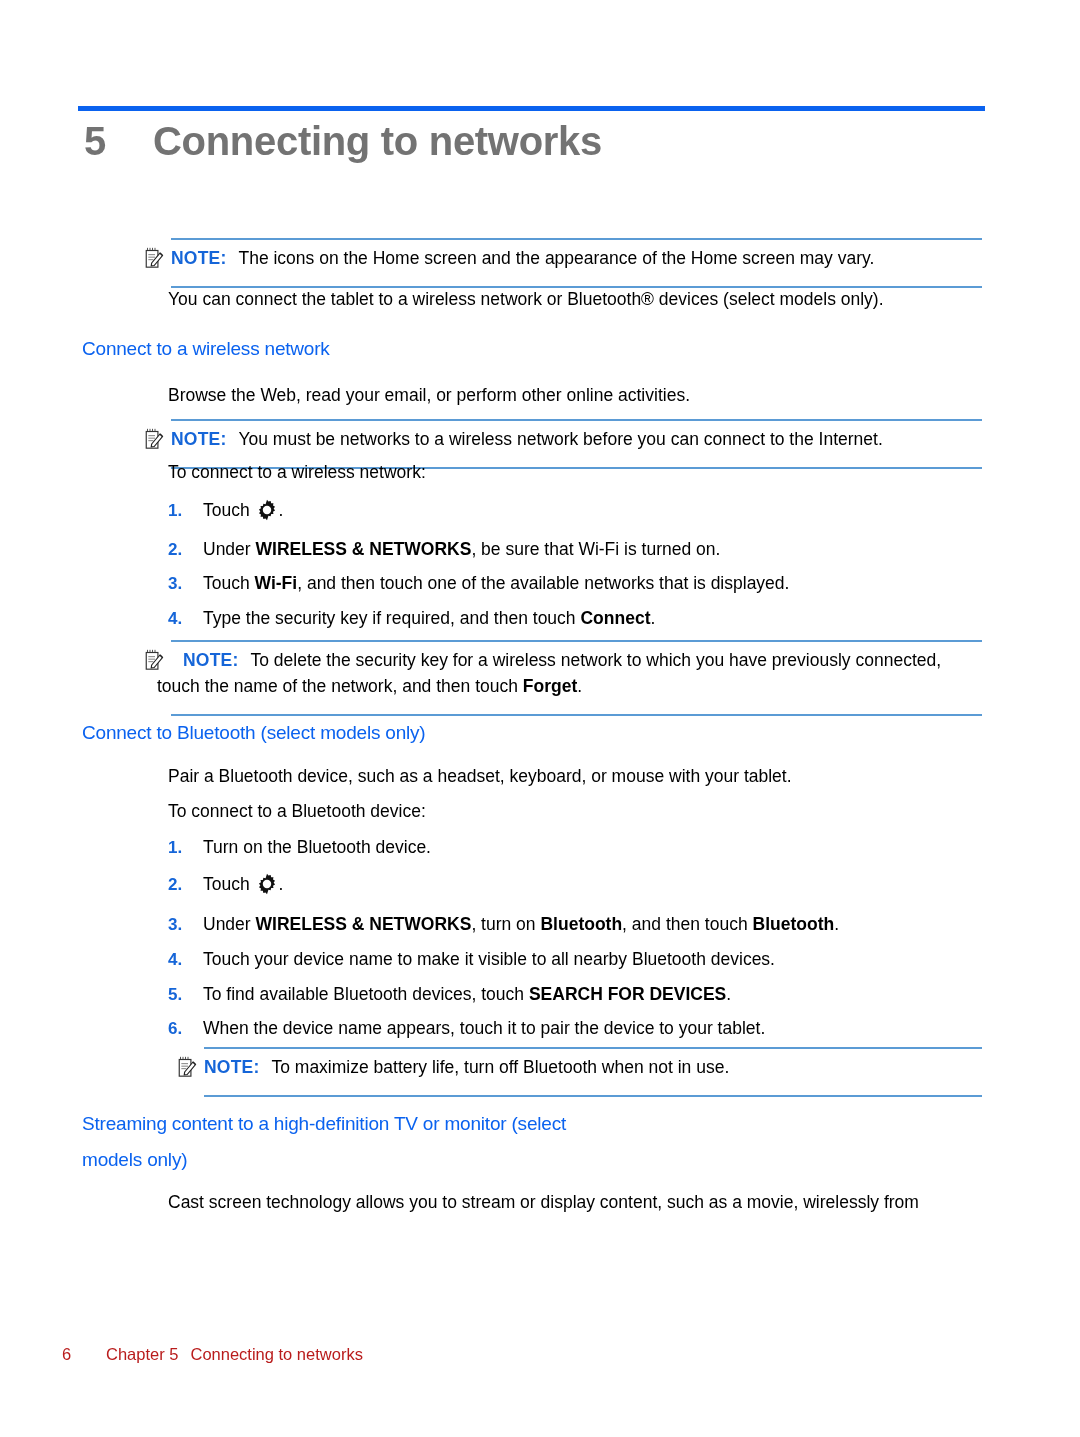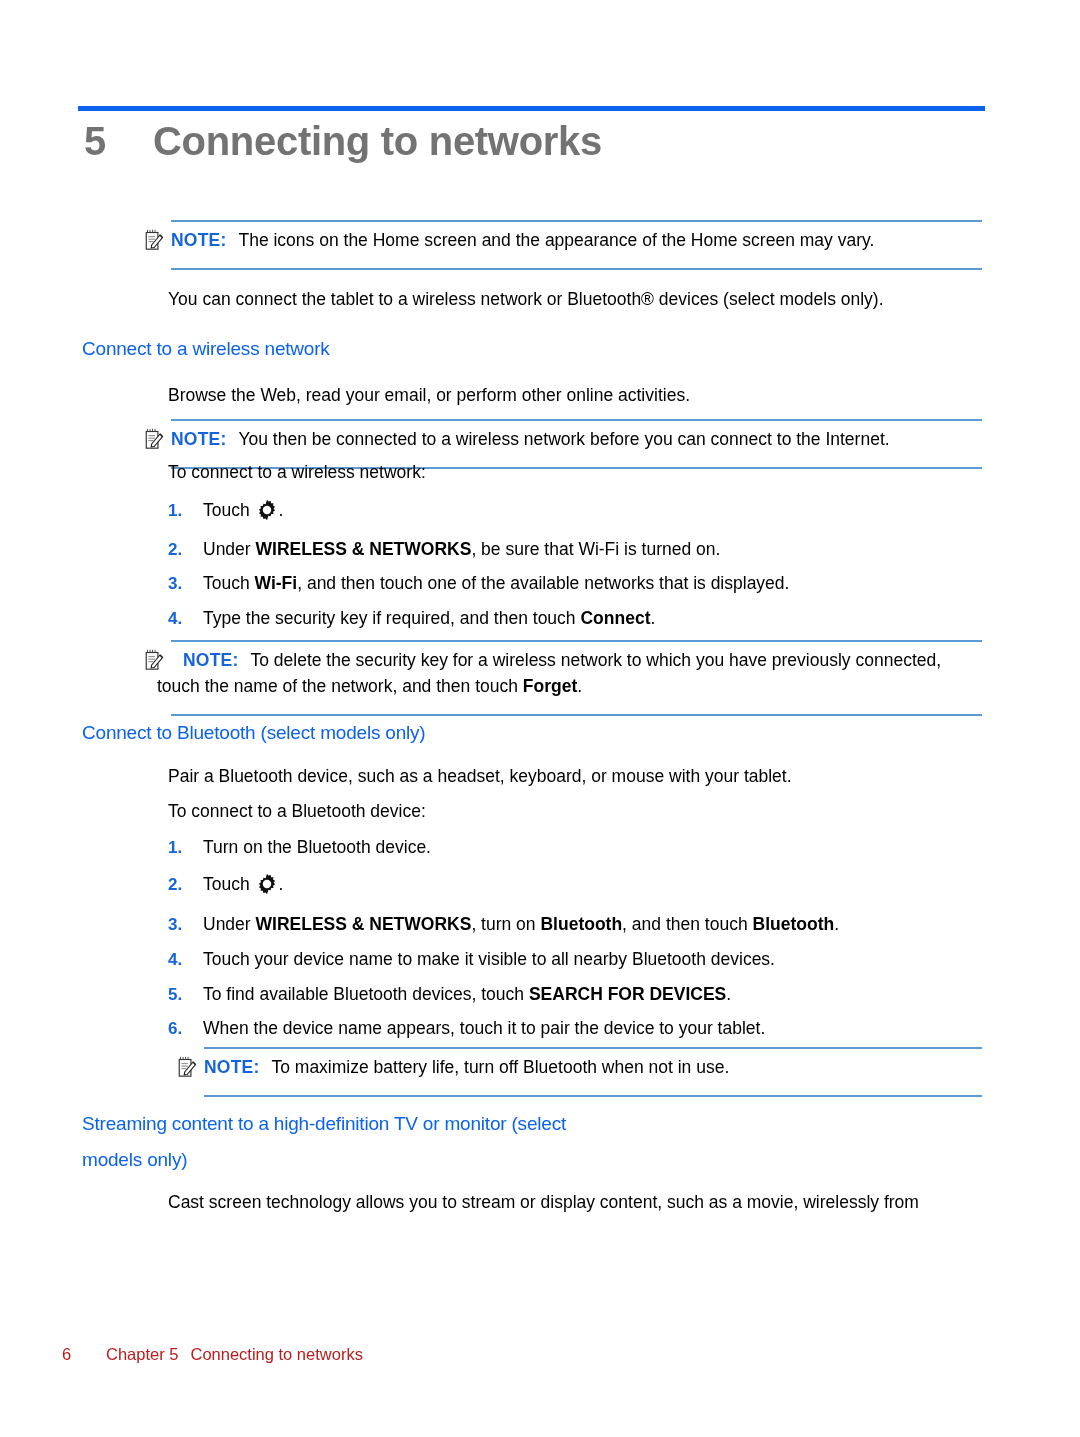--- a/index.html
+++ b/index.html
@@ -149,21 +149,21 @@
 </head>
 <body>
 
 <div class="page">
 
   <div class="chapter-rule"></div>
   <div class="chapter-heading">
     <span class="num">5</span><span>Connecting to networks</span>
   </div>
 
-  <div class="note" style="left:145px; top:220px; width:837px; height:52px;text-decoration:underline;">
+  <div class="note" style="left:145px; top:238px; width:837px; height:52px;text-decoration:underline;">
     <div class="rule-top" style="top:0px; width:811px;"></div>
     <div class="rule-bottom" style="top:48px; width:811px;"></div>
     <span class="note-icon">
       <svg viewBox="0 0 24 26" width="20" height="22" aria-hidden="true">
         <rect x="1.5" y="4" width="14" height="20" fill="#ffffff" stroke="#333333" stroke-width="1.4"></rect>
         <line x1="4" y1="9" x2="12" y2="9" stroke="#666666" stroke-width="1"></line>
         <line x1="4" y1="12" x2="12" y2="12" stroke="#666666" stroke-width="1"></line>
         <line x1="4" y1="15" x2="10" y2="15" stroke="#666666" stroke-width="1"></line>
         <line x1="3" y1="3.5" x2="3" y2="0.8" stroke="#444444" stroke-width="1.1"></line>
         <line x1="6" y1="3.5" x2="6" y2="0.8" stroke="#444444" stroke-width="1.1"></line>
@@ -201,21 +201,21 @@
         <line x1="4" y1="15" x2="10" y2="15" stroke="#666666" stroke-width="1"></line>
         <line x1="3" y1="3.5" x2="3" y2="0.8" stroke="#444444" stroke-width="1.1"></line>
         <line x1="6" y1="3.5" x2="6" y2="0.8" stroke="#444444" stroke-width="1.1"></line>
         <line x1="9" y1="3.5" x2="9" y2="0.8" stroke="#444444" stroke-width="1.1"></line>
         <line x1="12" y1="3.5" x2="12" y2="0.8" stroke="#444444" stroke-width="1.1"></line>
         <path d="M8 19 L18 7 L21 10 L11 22 L7.5 22.5 Z" fill="#ffffff" stroke="#222222" stroke-width="1.4"></path>
         <path d="M18 7 L21 10" stroke="#222222" stroke-width="1.4"></path>
       </svg>
     </span>
     <div class="note-body">
-      <span class="note-label">NOTE:</span><span class="note-gap"></span><span>You then be connected to a wireless network before you can connect to the Internet.</span>
+      <span class="note-label">NOTE:</span><span class="note-gap"></span><span>You must be networks to a wireless network before you can connect to the Internet.</span>
     </div>
   </div>
 
   <div class="block body-text" style="left:168px; top:459px; width:820px;">
     <span>To connect to a wireless network:</span>
   </div>
 
   <div class="li" style="left:168px; top:497px; width:830px;">
     <span class="marker">1.</span>
     <span class="li-text"><span>Touch </span><span class="gear-icon"><svg viewBox="0 0 24 24" width="22" height="22" aria-hidden="true">

